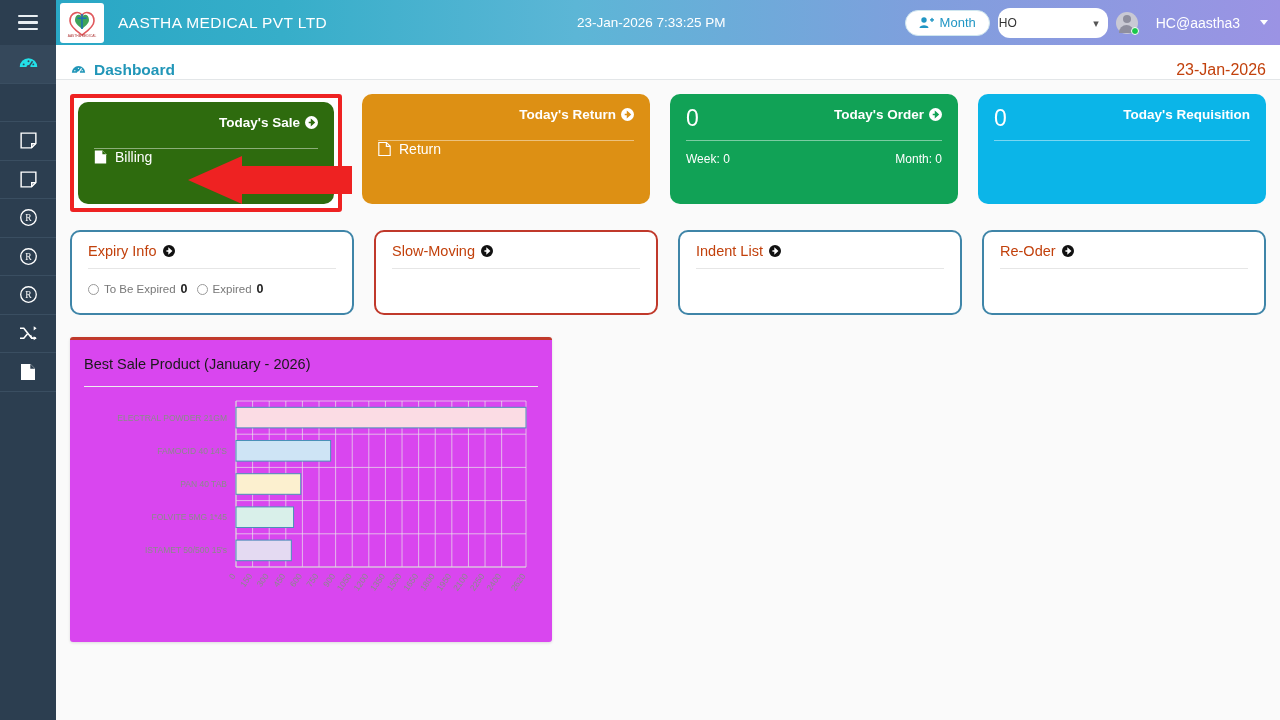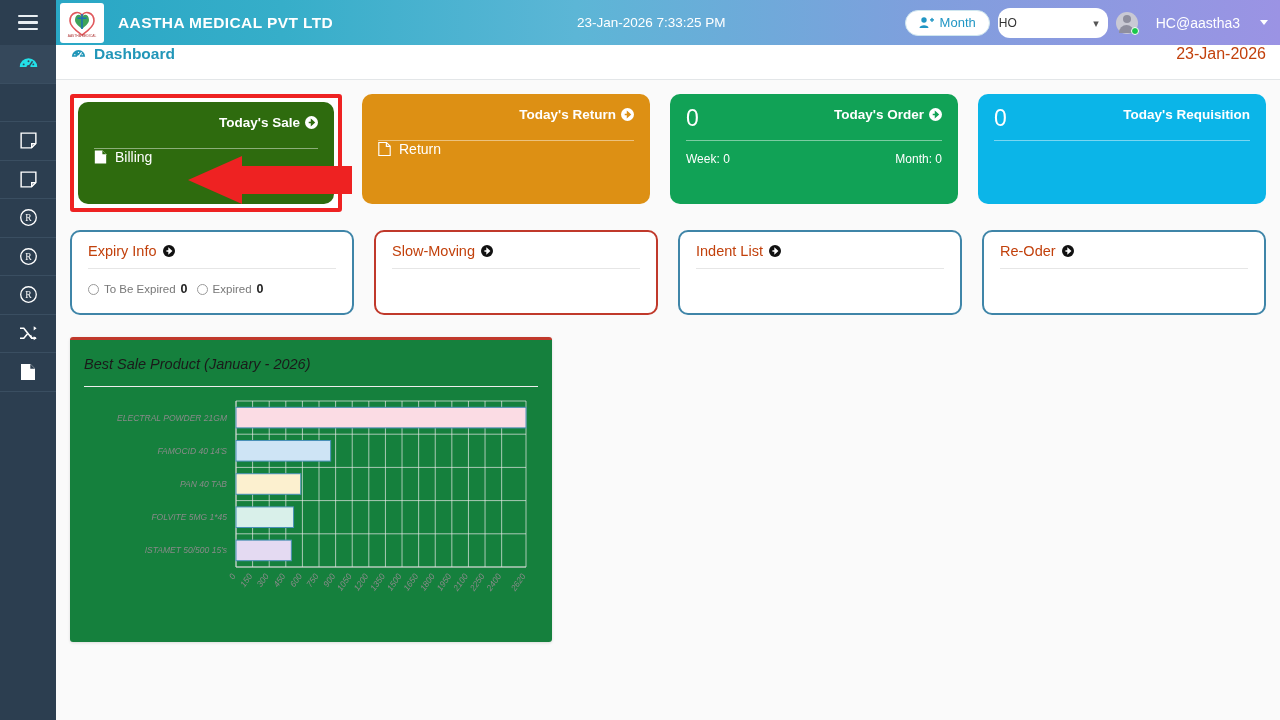--- a/index.html
+++ b/index.html
@@ -22,21 +22,21 @@
   }
   .hamburger span { display: block; width: 20px; height: 2.5px; background: #e8eef2; border-radius: 1px; }
   .logo-tile {
     width: 44px; height: 40px; background: #ffffff; margin-left: 4px;
     border-radius: 3px; display: flex; align-items: center; justify-content: center;
     flex-direction: column; overflow: hidden;
   }
   .logo-tile svg { display: block; }
   .brand-title {
     font-size: 15.5px; letter-spacing: .4px; margin-left: 14px;
-    color: #ffffff; font-weight: 700; white-space: nowrap;
+    color: #ffffff; font-weight: 400; white-space: nowrap;
   }
   .clock {
     position: absolute; left: 577px; top: 15px;
     font-size: 13.5px; color: #ffffff; white-space: nowrap;
   }
   .topbar-right {
     position: absolute; right: 8px; top: 0; height: 45px;
     display: flex; align-items: center; gap: 8px;
   }
   .search-btn {
@@ -83,21 +83,21 @@
     height: 38.5px; display: flex; align-items: center; justify-content: center;
     border-bottom: 1px solid #3a4e61; color: #ffffff; cursor: pointer;
   }
   .side-item.active { background: #35485b; color: #23e0e8; }
   .side-item.spacer { border-bottom: 1px solid #3a4e61; }
 
   
   .content { position: absolute; top: 45px; left: 56px; width: 1224px; height: 675px; background: #fafafa; }
   .page-head {
     height: 35px; background: #ffffff; border-bottom: 1px solid #e3e6e8;
-    display: flex; align-items: flex-start; padding: 0 14px; justify-content: space-between;
+    display: flex; align-items: flex-end; padding: 0 14px; justify-content: space-between;
   }
   .page-title { display: flex; align-items: center; gap: 7px; color: #2196b8; font-size: 15.5px; font-weight: bold; }
   .page-date { color: #c2410c; font-size: 16px; }
 
   .cards-row { display: flex; gap: 20px; padding: 14px 14px 0 14px; }
 
   .stat-card {
     flex: 1; height: 110px; border-radius: 10px; color: #fff;
     padding: 13px 16px 0 16px; position: relative; cursor: pointer;
   }
@@ -127,23 +127,23 @@
   .info-rule { height: 1px; background: #e6e6e6; margin: 9px 0 0 0; }
   .info-body { margin-top: 10px; min-height: 20px; display: flex; align-items: center; gap: 9px; }
   .radio-opt { display: flex; align-items: center; gap: 5px; font-size: 11.5px; color: #777; }
   .radio-opt .rb {
     width: 11px; height: 11px; border: 1.4px solid #9a9a9a; border-radius: 50%; display: inline-block;
   }
   .radio-opt b { color: #222; font-size: 12.5px; }
 
   
   .chart-card {
-    margin: 22px 0 0 14px; width: 482px; height: 305px; background: #15803d;
+    margin: 22px 0 0 14px; width: 482px; height: 305px; background: #d946ef;
     border-top: 3px solid #c0392b; border-radius: 3px;
-    box-shadow: 0 1px 3px rgba(0,0,0,.12); padding: 16px 14px 10px 14px; font-style: italic;
+    box-shadow: 0 1px 3px rgba(0,0,0,.12); padding: 16px 14px 10px 14px;
   }
   .chart-title { font-size: 14.5px; color: #1a1a1a; }
   .chart-title-rule { height: 1px; background: #eee; margin-top: 14px; }
   .plot { position: relative; width: 452px; height: 228px; margin-top: 8px; }
 
   svg.chart { display: block; }
   .ylab { font-size: 8.5px; fill: #8a8a8a; font-family: "Liberation Sans", sans-serif; }
   .xlab { font-size: 8.5px; fill: #8a8a8a; font-family: "Liberation Sans", sans-serif; }
   .gridline { stroke: #e9e9e9; stroke-width: .7; }
   .axisline { stroke: #d6d6d6; stroke-width: .8; }

